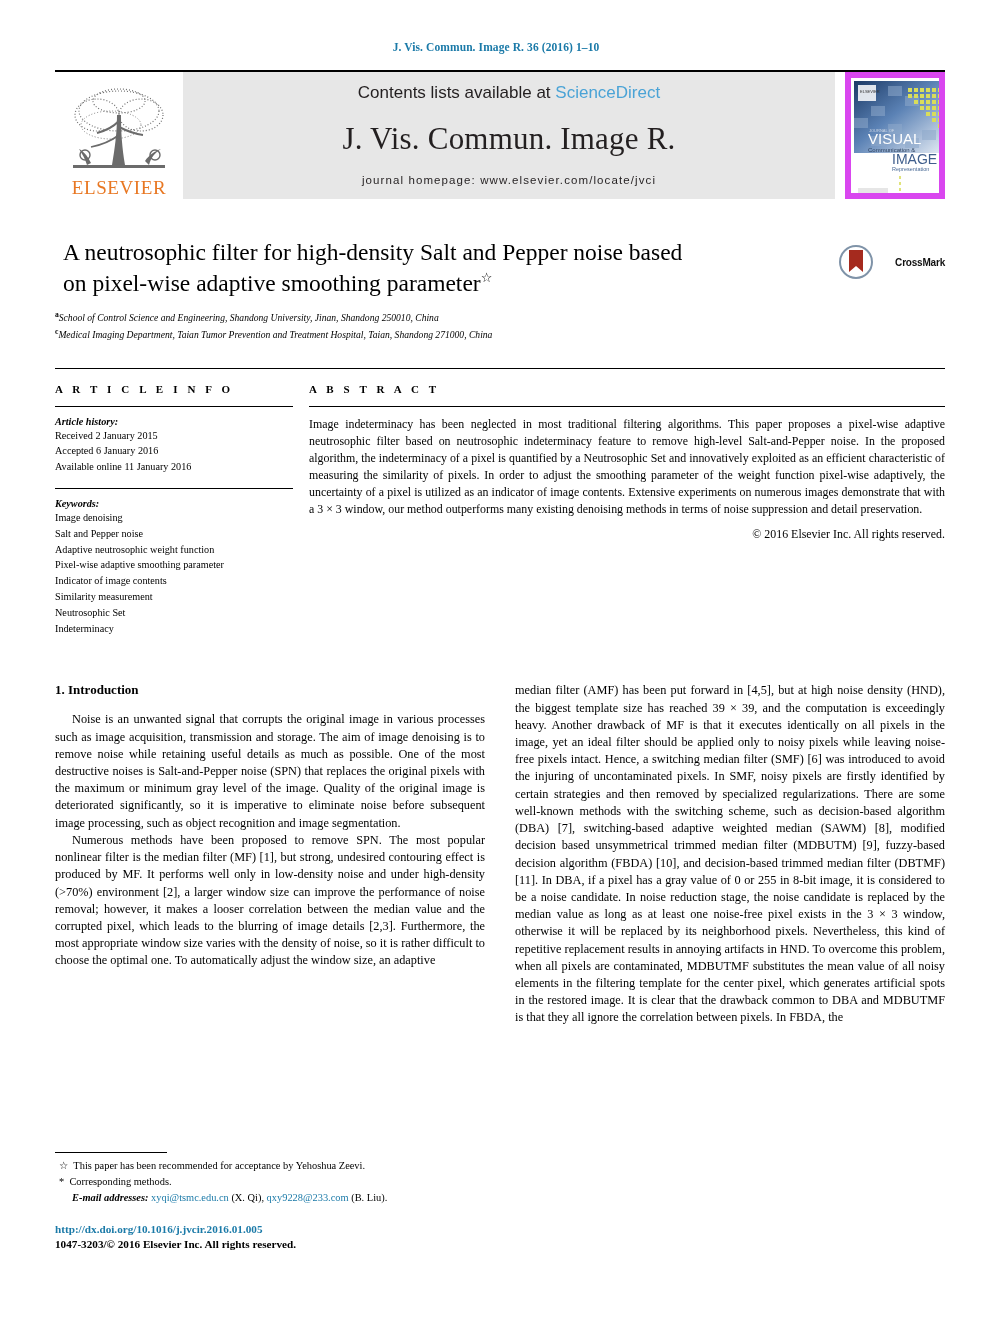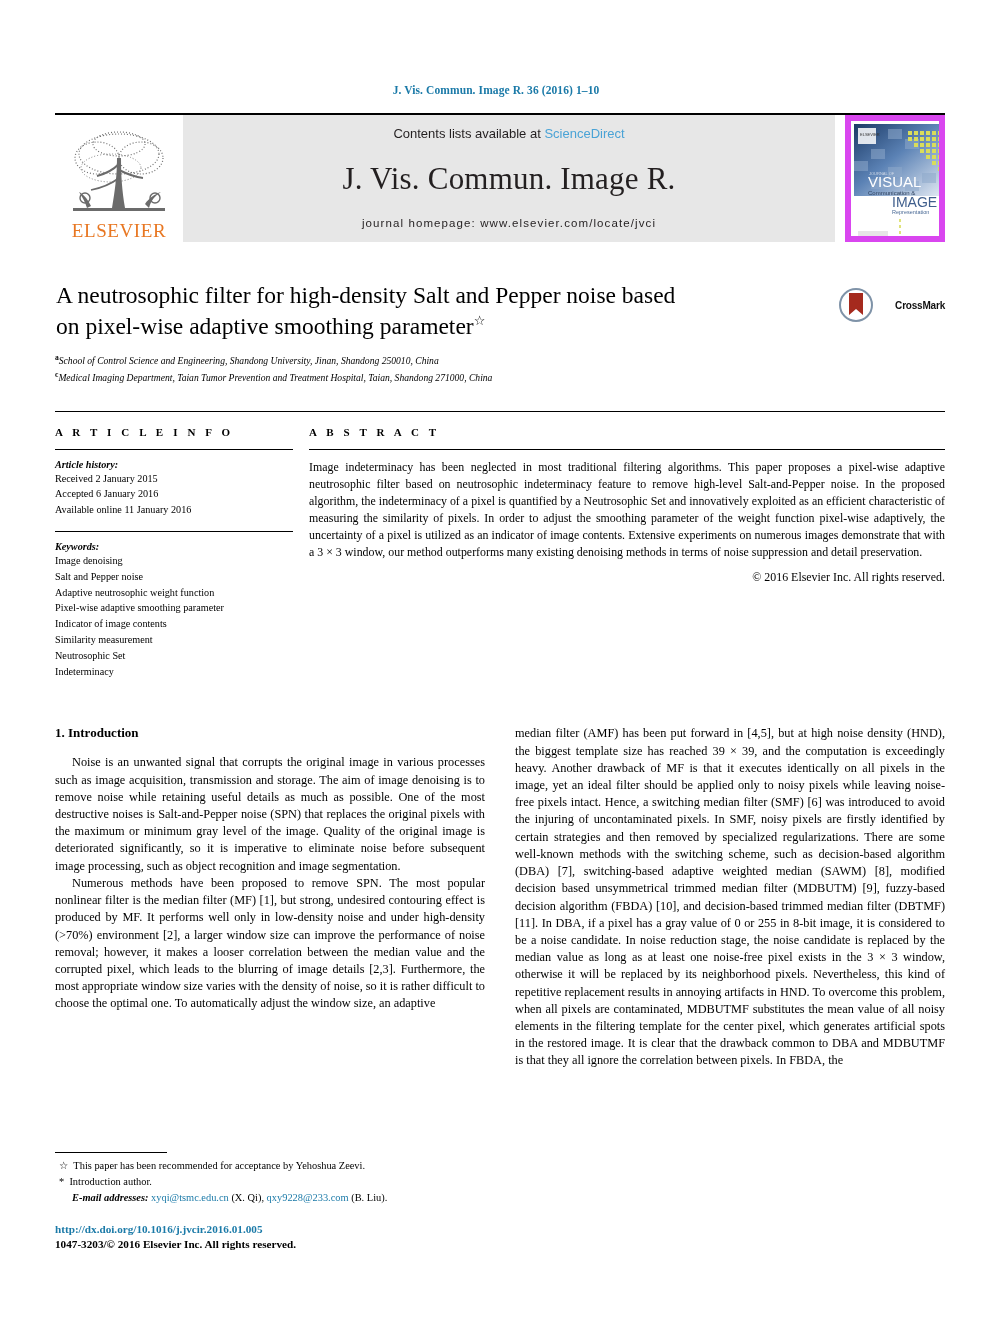--- a/index.html
+++ b/index.html
@@ -23,21 +23,21 @@
     box-sizing: border-box;
   }
 
   
   .running-head {
     text-align: center;
     font-family: "Liberation Serif", serif;
     font-weight: bold;
     font-size: 11.5px;
     color: #1b7aa8;
-    padding-top: 84px;
+    padding-top: 41px;
     letter-spacing: 0.1px;
   }
 
   
   .masthead {
     margin: 17px 47px 0 55px;
     border-top: 2.2px solid #000;
     display: flex;
     align-items: stretch;
     height: 127px;
@@ -66,21 +66,21 @@
     background: #e7e7e7;
     display: flex;
     flex-direction: column;
     align-items: center;
     justify-content: space-between;
     padding: 11px 0 13px 0;
     box-sizing: border-box;
   }
   .contents-line {
     font-family: "Liberation Sans", sans-serif;
-    font-size: 13px;
+    font-size: 17px;
     color: #231f20;
   }
   .contents-line .sd {
     color: #4aa3d6;
   }
   .journal-title {
     font-family: Liberation Serif, serif;
     font-size: 31px;
     color: #231f20;
     letter-spacing: 0.2px;
@@ -106,21 +106,21 @@
   .title-block {
     margin: 38px 47px 0 55px;
     position: relative;
     min-height: 60px;
   }
   h1.paper-title {
     font-family: "Liberation Serif", serif;
     font-weight: normal;
     font-size: 23.5px;
     line-height: 1.30;
-    margin: 1px;
+    margin: 8px;
     width: 640px;
     color: #000;
   }
   h1.paper-title .fn-star {
     font-size: 13px;
     vertical-align: super;
   }
   .crossmark {
     position: absolute;
     right: 0;
@@ -462,21 +462,21 @@
       <p class="body-p">Numerous methods have been proposed to remove SPN. The most popular nonlinear filter is the median filter (MF) [1], but strong, undesired contouring effect is produced by MF. It performs well only in low-density noise and under high-density (&gt;70%) environment [2], a larger window size can improve the performance of noise removal; however, it makes a looser correlation between the median value and the corrupted pixel, which leads to the blurring of image details [2,3]. Furthermore, the most appropriate window size varies with the density of noise, so it is rather difficult to choose the optimal one. To automatically adjust the window size, an adaptive</p>
     </div>
     <div class="bcol">
       <p class="body-p noindent">median filter (AMF) has been put forward in [4,5], but at high noise density (HND), the biggest template size has reached 39 × 39, and the computation is exceedingly heavy. Another drawback of MF is that it executes identically on all pixels in the image, yet an ideal filter should be applied only to noisy pixels while leaving noise-free pixels intact. Hence, a switching median filter (SMF) [6] was introduced to avoid the injuring of uncontaminated pixels. In SMF, noisy pixels are firstly identified by certain strategies and then removed by specialized regularizations. There are some well-known methods with the switching scheme, such as decision-based algorithm (DBA) [7], switching-based adaptive weighted median (SAWM) [8], modified decision based unsymmetrical trimmed median filter (MDBUTM) [9], fuzzy-based decision algorithm (FBDA) [10], and decision-based trimmed median filter (DBTMF) [11]. In DBA, if a pixel has a gray value of 0 or 255 in 8-bit image, it is considered to be a noise candidate. In noise reduction stage, the noise candidate is replaced by the median value as long as at least one noise-free pixel exists in the 3 × 3 window, otherwise it will be replaced by its neighborhood pixels. Nevertheless, this kind of repetitive replacement results in annoying artifacts in HND. To overcome this problem, when all pixels are contaminated, MDBUTMF substitutes the mean value of all noisy elements in the filtering template for the center pixel, which generates artificial spots in the restored image. It is clear that the drawback common to DBA and MDBUTMF is that they all ignore the correlation between pixels. In FBDA, the</p>
     </div>
   </div>
 
   <div class="footnotes">
     <div class="fn-rule"></div>
     <div class="fn-line"><span>☆</span>&nbsp; <span>This paper has been recommended for acceptance by Yehoshua Zeevi.</span></div>
-    <div class="fn-line"><span>*</span>&nbsp; <span>Introduction author.</span></div>
+    <div class="fn-line"><span>*</span>&nbsp; <span>Corresponding methods.</span></div>
     <div class="fn-emails"><span class="ital">E-mail addresses:</span> <span class="link">xyqi@tsmc.edu.cn</span> <span>(X. Qi)</span>, <span class="link">qxy9228@233.com</span> <span>(B. Liu)</span>.</div>
   </div>
 
   <div class="doi-block">
     <div class="doi-line">http://dx.doi.org/10.1016/j.jvcir.2016.01.005</div>
     <div class="issn-line">1047-3203/© 2016 Elsevier Inc. All rights reserved.</div>
   </div>
 
 </div>
 

